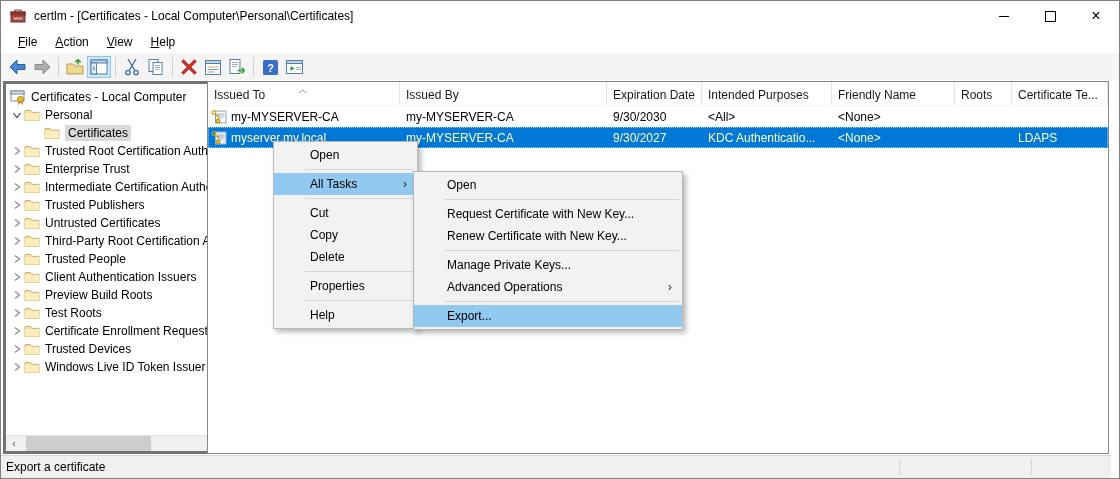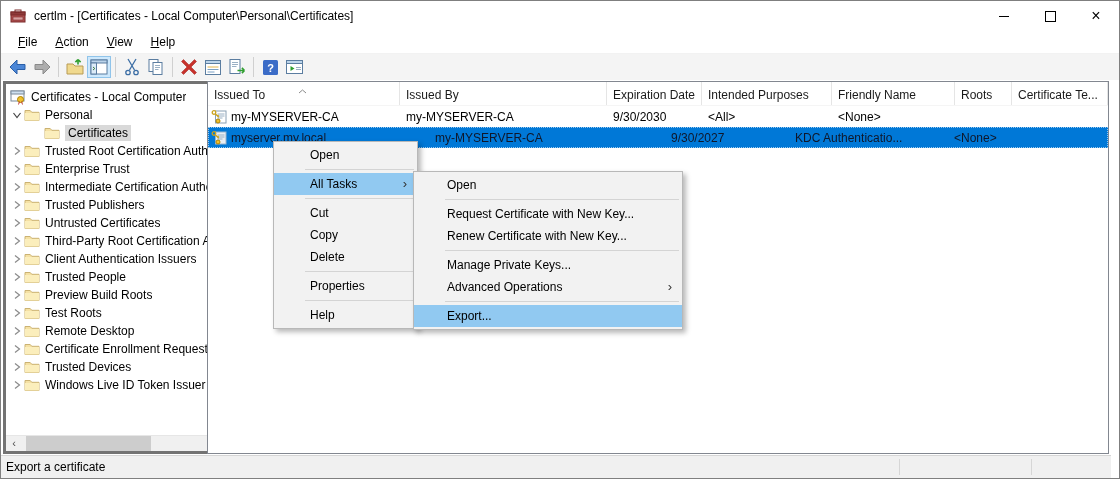--- a/index.html
+++ b/index.html
@@ -43,21 +43,21 @@
   .hs-thumb{position:absolute;left:4px;top:0;width:125px;height:15px;background:#cdcdcd;}
   
   .list-panel{position:absolute;left:206px;top:1px;bottom:1px;width:902px;border:1px solid #828790;box-sizing:border-box;overflow:hidden;font-size:12px;background:#fff;}
   .grid7{display:grid;grid-template-columns:192px 207px 95px 130px 123px 57px 1fr;}
   .list-header{height:23px;border-bottom:1px solid #f5f5f5;}
   .hcell{border-right:1px solid #e5e5e5;padding:6px 0 0 6px;position:relative;color:#1a1a1a;white-space:nowrap;overflow:hidden;}
   .sort-caret{position:absolute;left:90px;top:1px;}
   .list-row{height:21px;align-items:center;}
   .cell{padding-left:6px;white-space:nowrap;overflow:hidden;}
   .cell.first{display:flex;align-items:center;gap:4px;padding-left:3px;}
-  .list-row.selected{background:#0078d7;color:#0f172a;outline:1px dotted #99c9ef;outline-offset:-1px;gap:29px;}
+  .list-row.selected{background:#0078d7;color:#fef9c3;outline:1px dotted #99c9ef;outline-offset:-1px;}
   
   .menu{position:absolute;background:#f2f2f2;border:1px solid #b8b8b8;box-shadow:3px 3px 5px rgba(0,0,0,.28);padding:2px 0;font-size:12px;}
   #context-menu{left:272px;top:140px;width:143px;z-index:20;}
   #submenu{left:412px;top:170px;width:268px;z-index:21;}
   .menu-item{height:22px;line-height:22px;padding-left:36px;position:relative;white-space:nowrap;}
   #submenu .menu-item{padding-left:33px;}
   .menu-item.highlight{background:#91c9f1;}
   .mi-arrow{position:absolute;right:10px;top:0;font-size:13px;color:#333;}
   .menu-sep{height:1px;background:#d4d4d4;margin:3px 3px 3px 31px;}
   
@@ -286,69 +286,57 @@
       <div class="tree-row lvl1">
           <span class="chev">
             <svg width="8" height="10" viewBox="0 0 8 10">
               <polyline points="2,1.5 6.5,5 2,8.5" fill="none" stroke="#8a8a8a" stroke-width="1.2"></polyline>
             </svg>
           </span>
           <span class="ticon"><svg width="16" height="16" viewBox="0 0 16 16">
               <path d="M1 3.5 h5.2 l1.6 1.8 H15 V13.5 H1 z" fill="#f5e1a4" stroke="#cbb272"></path>
               <path d="M1 6 H15 V13.5 H1 z" fill="#fbeebc"></path>
             </svg></span>
+          <span class="tree-label">Trusted People</span>
+        </div>
+      <div class="tree-row lvl1">
+          <span class="chev">
+            <svg width="8" height="10" viewBox="0 0 8 10">
+              <polyline points="2,1.5 6.5,5 2,8.5" fill="none" stroke="#8a8a8a" stroke-width="1.2"></polyline>
+            </svg>
+          </span>
+          <span class="ticon"><svg width="16" height="16" viewBox="0 0 16 16">
+              <path d="M1 3.5 h5.2 l1.6 1.8 H15 V13.5 H1 z" fill="#f5e1a4" stroke="#cbb272"></path>
+              <path d="M1 6 H15 V13.5 H1 z" fill="#fbeebc"></path>
+            </svg></span>
           <span class="tree-label">Client Authentication Issuers</span>
         </div>
       <div class="tree-row lvl1">
           <span class="chev">
             <svg width="8" height="10" viewBox="0 0 8 10">
               <polyline points="2,1.5 6.5,5 2,8.5" fill="none" stroke="#8a8a8a" stroke-width="1.2"></polyline>
             </svg>
           </span>
           <span class="ticon"><svg width="16" height="16" viewBox="0 0 16 16">
               <path d="M1 3.5 h5.2 l1.6 1.8 H15 V13.5 H1 z" fill="#f5e1a4" stroke="#cbb272"></path>
               <path d="M1 6 H15 V13.5 H1 z" fill="#fbeebc"></path>
             </svg></span>
-          <span class="tree-label">Trusted People</span>
-        </div>
-      <div class="tree-row lvl1">
-          <span class="chev">
-            <svg width="8" height="10" viewBox="0 0 8 10">
-              <polyline points="2,1.5 6.5,5 2,8.5" fill="none" stroke="#8a8a8a" stroke-width="1.2"></polyline>
-            </svg>
-          </span>
-          <span class="ticon"><svg width="16" height="16" viewBox="0 0 16 16">
-              <path d="M1 3.5 h5.2 l1.6 1.8 H15 V13.5 H1 z" fill="#f5e1a4" stroke="#cbb272"></path>
-              <path d="M1 6 H15 V13.5 H1 z" fill="#fbeebc"></path>
-            </svg></span>
           <span class="tree-label">Preview Build Roots</span>
         </div>
       <div class="tree-row lvl1">
           <span class="chev">
             <svg width="8" height="10" viewBox="0 0 8 10">
               <polyline points="2,1.5 6.5,5 2,8.5" fill="none" stroke="#8a8a8a" stroke-width="1.2"></polyline>
             </svg>
           </span>
           <span class="ticon"><svg width="16" height="16" viewBox="0 0 16 16">
               <path d="M1 3.5 h5.2 l1.6 1.8 H15 V13.5 H1 z" fill="#f5e1a4" stroke="#cbb272"></path>
               <path d="M1 6 H15 V13.5 H1 z" fill="#fbeebc"></path>
             </svg></span>
           <span class="tree-label">Test Roots</span>
-        </div>
-      <div class="tree-row lvl1">
-          <span class="chev">
-            <svg width="8" height="10" viewBox="0 0 8 10">
-              <polyline points="2,1.5 6.5,5 2,8.5" fill="none" stroke="#8a8a8a" stroke-width="1.2"></polyline>
-            </svg>
-          </span>
-          <span class="ticon"><svg width="16" height="16" viewBox="0 0 16 16">
-              <path d="M1 3.5 h5.2 l1.6 1.8 H15 V13.5 H1 z" fill="#f5e1a4" stroke="#cbb272"></path>
-              <path d="M1 6 H15 V13.5 H1 z" fill="#fbeebc"></path>
-            </svg></span>
-          <span class="tree-label">Remote Desktop</span>
         </div>
       <div class="tree-row lvl1">
           <span class="chev">
             <svg width="8" height="10" viewBox="0 0 8 10">
               <polyline points="2,1.5 6.5,5 2,8.5" fill="none" stroke="#8a8a8a" stroke-width="1.2"></polyline>
             </svg>
           </span>
           <span class="ticon"><svg width="16" height="16" viewBox="0 0 16 16">
               <path d="M1 3.5 h5.2 l1.6 1.8 H15 V13.5 H1 z" fill="#f5e1a4" stroke="#cbb272"></path>
               <path d="M1 6 H15 V13.5 H1 z" fill="#fbeebc"></path>

